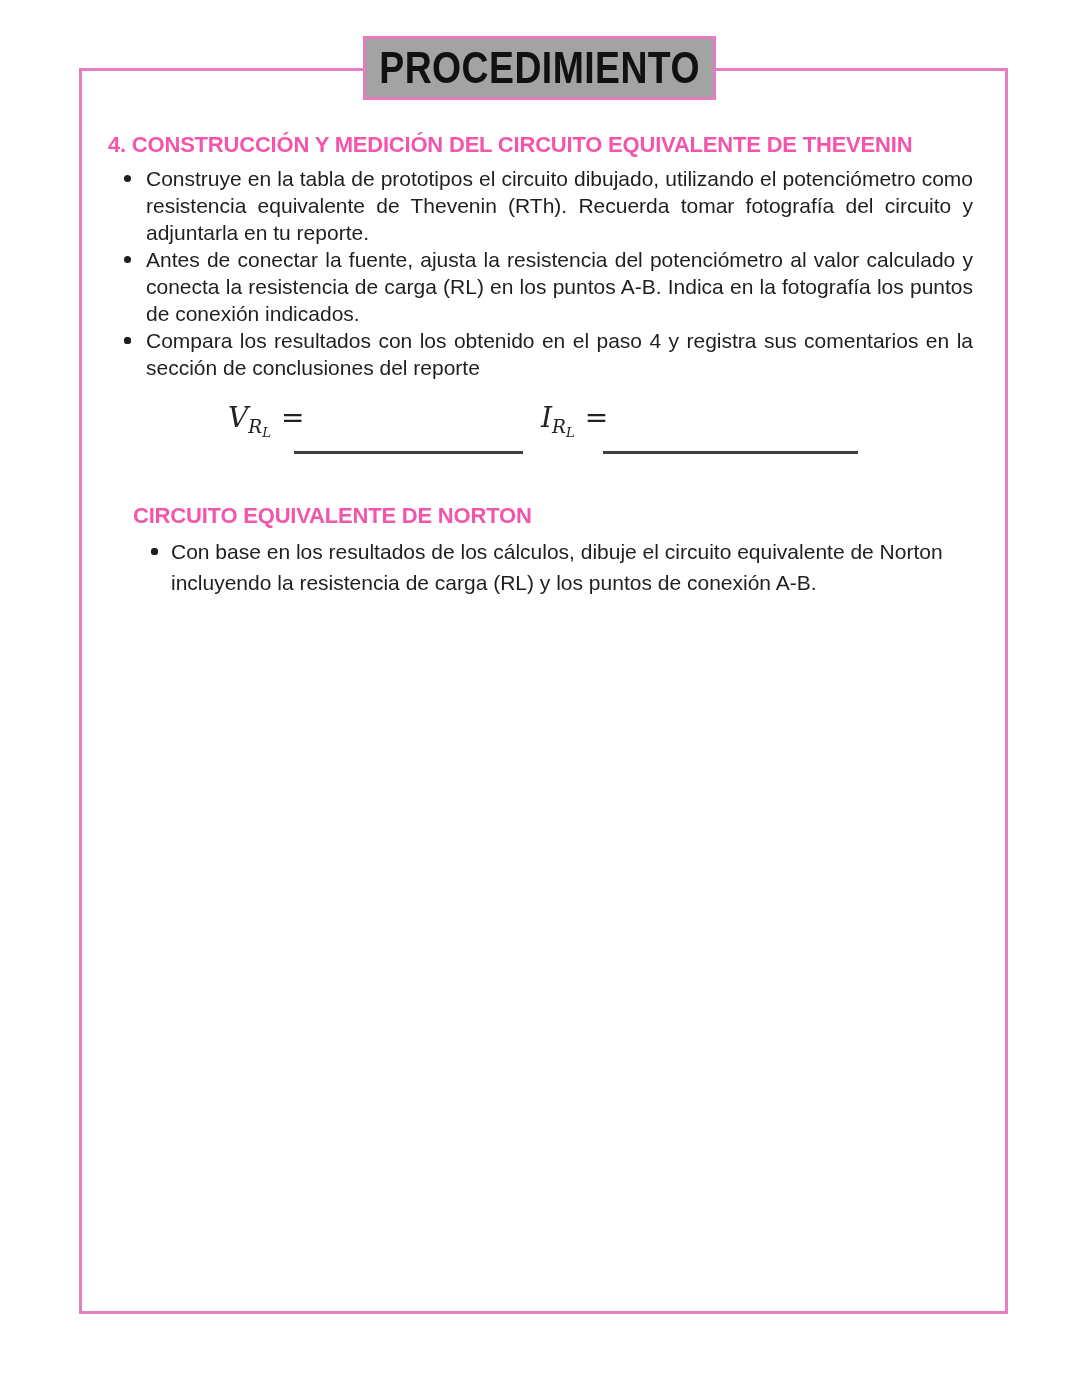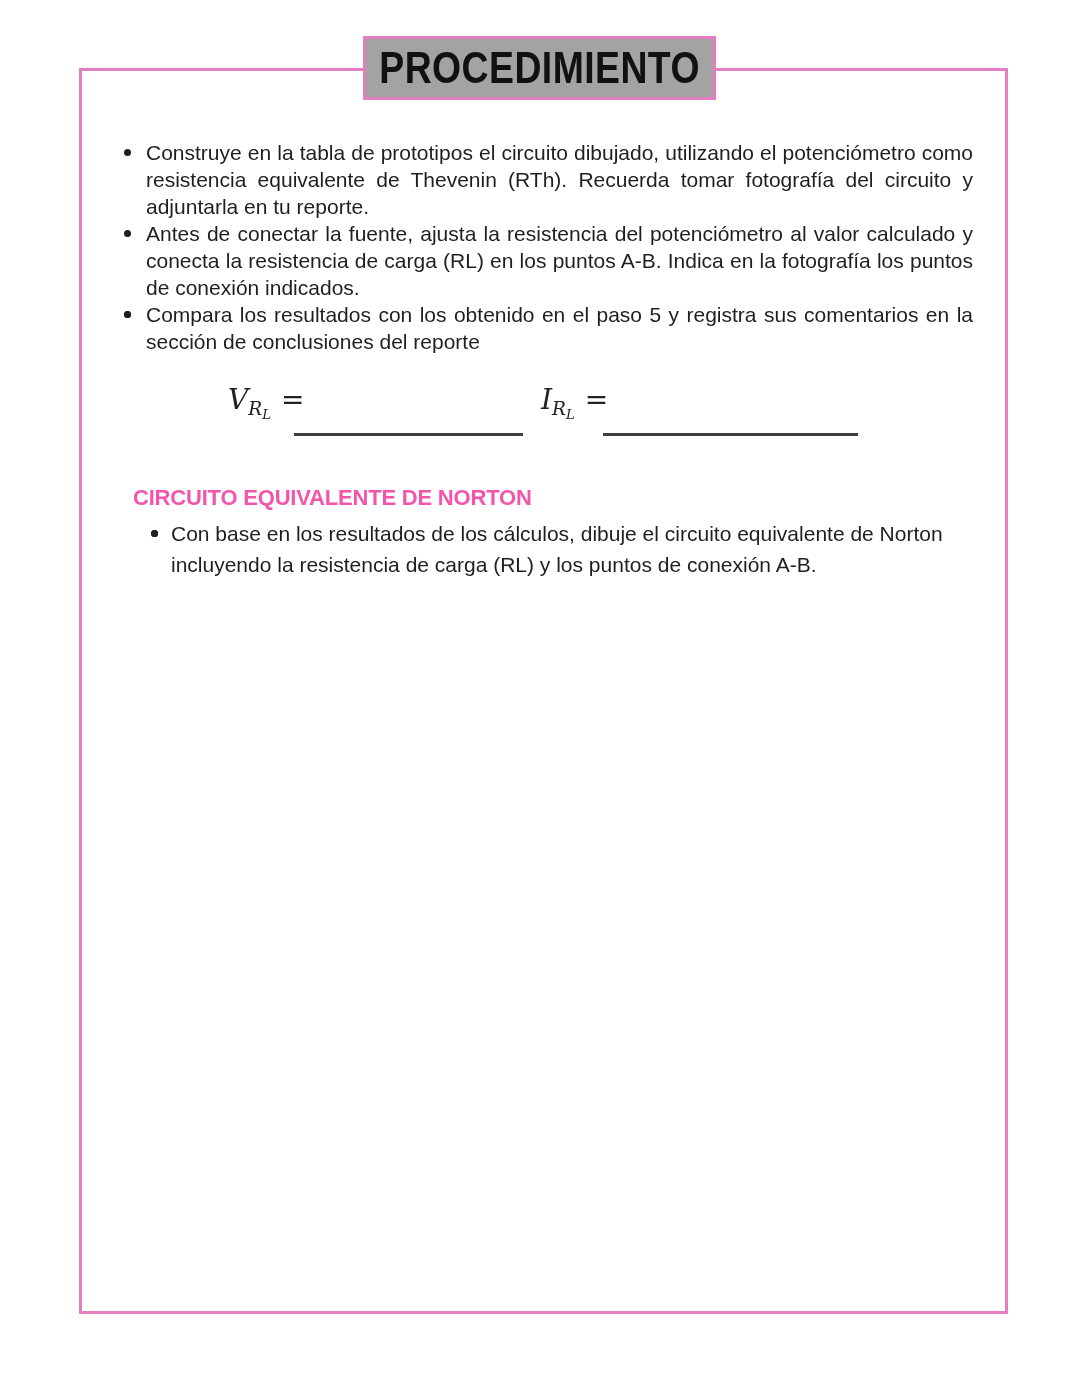--- a/index.html
+++ b/index.html
@@ -51,21 +51,21 @@
   ul.bullets { list-style:none; margin:7px 0 0 0; padding:0; }
   ul.bullets li { position:relative; padding-left:38px; font-size:21px; }
   .thevenin-bullets li { line-height:27px; text-align:justify; }
   .norton-bullets li { line-height:31px; text-align:left; }
   .dot {
     position:absolute; left:16px; top:10px;
     width:7px; height:7px; border-radius:50%;
     background:#1f1f1f;
   }
   .norton-bullets .dot { top:12px; left:18px; }
-  .formula-row { position:relative; height:78px; margin-top:28px;text-align:center; }
+  .formula-row { position:relative; height:78px; margin-top:20px;text-align:center; }
   .formula {
     position:absolute; top:0;
     font-family:"DejaVu Serif", serif;
     font-style:italic;
     font-size:28px;
     color:#222222;
     white-space:nowrap;
   }
   .formula .msub { font-size:0.66em; vertical-align:-0.35em; }
   .formula .msubsub { font-size:0.72em; vertical-align:-0.32em; }
@@ -85,36 +85,37 @@
 <body>
 
 <div class="frame"></div>
 
 <div class="title-box">
   <span class="title-text">PROCEDIMIENTO</span>
 </div>
 
 <div class="content">
 
+  <h2 class="section-heading">4. CONSTRUCCIÓN Y MEDICIÓN DEL CIRCUITO EQUIVALENTE DE THEVENIN</h2>
 
   <ul class="bullets thevenin-bullets">
     <li>
       <span class="dot"></span>
       <span>Construye en la tabla de prototipos el circuito dibujado, utilizando el potenciómetro como resistencia equivalente de Thevenin (RTh). Recuerda tomar fotografía del circuito y adjuntarla en tu reporte.</span>
     </li>
     <li>
       <span class="dot"></span>
       <span>Antes de conectar la fuente, ajusta la resistencia del potenciómetro al valor calculado y conecta la resistencia de carga (RL) en los puntos A-B. Indica en la fotografía los puntos de conexión indicados.</span>
     </li>
     <li>
       <span class="dot"></span>
     </li>
     <li>
       <span class="dot"></span>
-      <span>Compara los resultados con los obtenido en el paso 5 y registra sus comentarios en la sección de conclusiones del reporte</span>
+      <span>Compara los resultados con los obtenido en el paso 4 y registra sus comentarios en la sección de conclusiones del reporte</span>
     </li>
   </ul>
 
   <div class="formula-row">
     <span class="formula formula-v">
       <span>V</span><span class="msub"><span>R</span><span class="msubsub">L</span></span><span class="meq">=</span>
     </span>
     <div class="blank blank-v"></div>
 
     <span class="formula formula-i">

